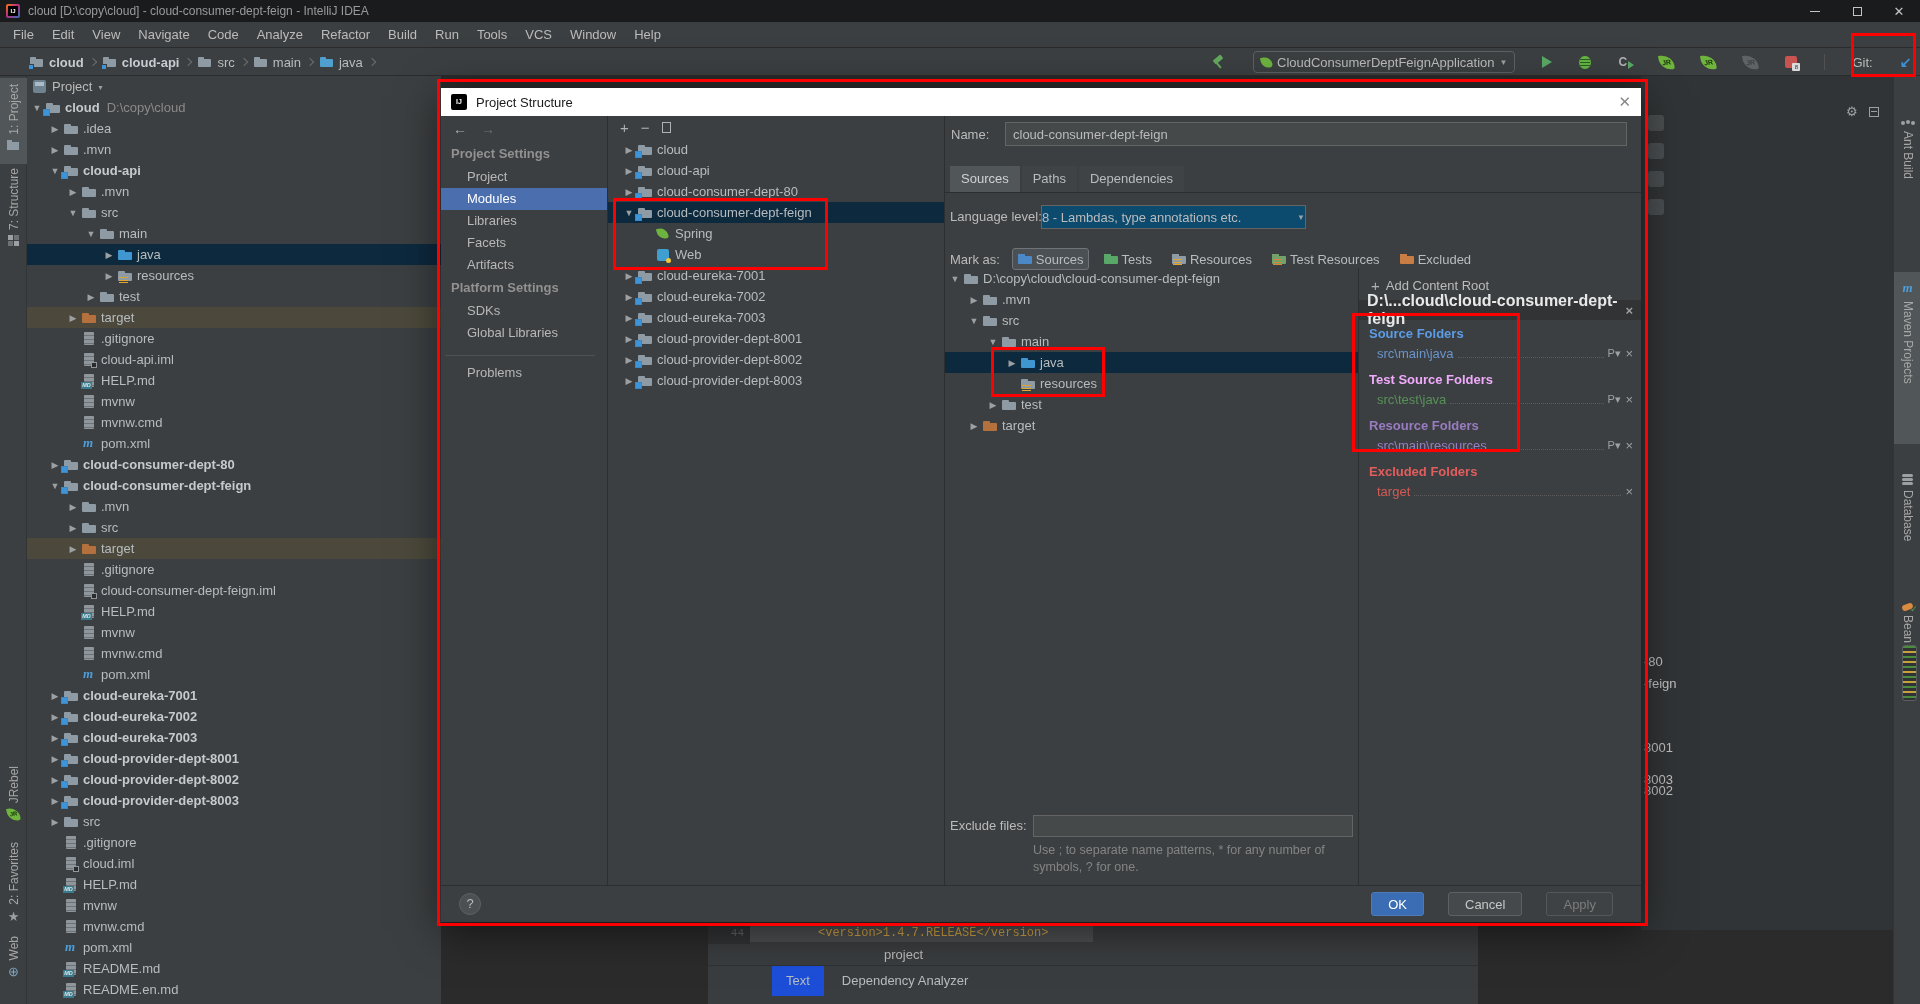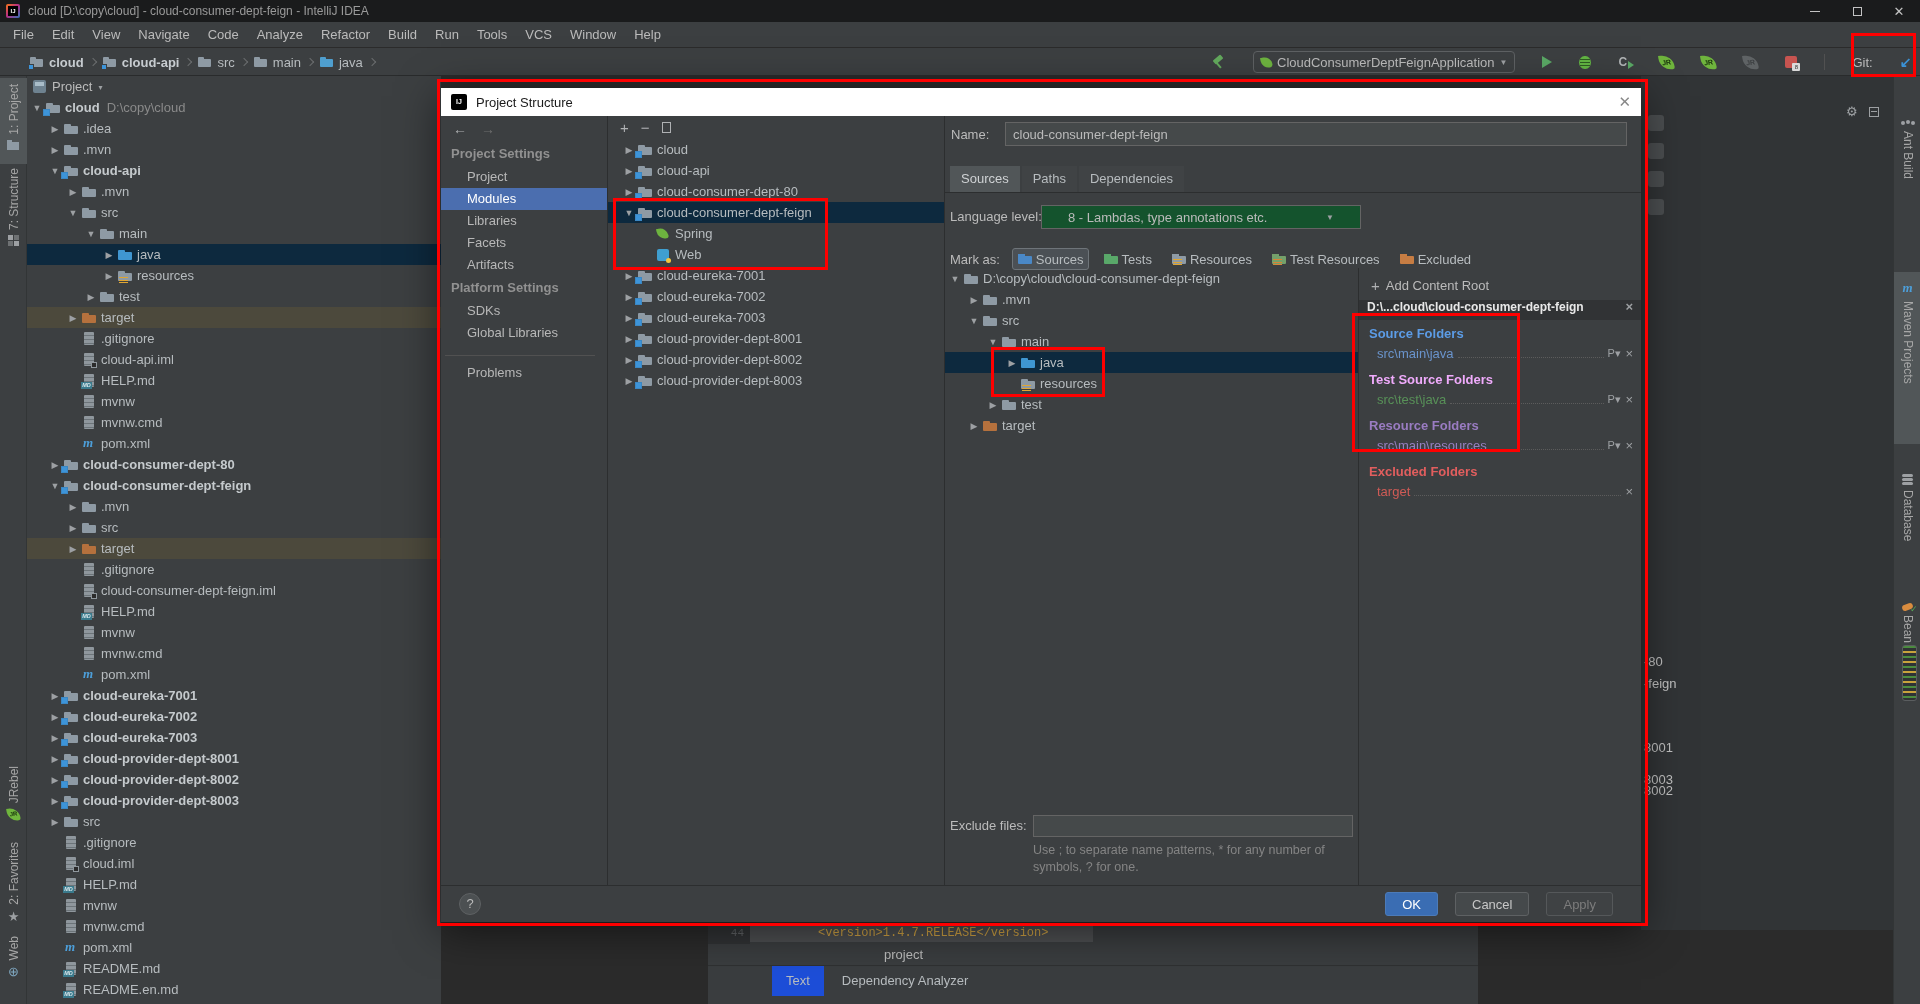--- a/index.html
+++ b/index.html
@@ -171,55 +171,55 @@
   .copy-ic::before{content:'';position:absolute;left:2px;top:-3px;width:9px;height:11px;border:1px solid #afb1b3;border-bottom:none;border-left:none;z-index:-1}
   #mtree .lv0{padding-left:13px}#mtree .lv1{padding-left:31px}
   #dlg-right{position:absolute;left:504px;top:28px;right:0;bottom:37px}
   #name-label{position:absolute;left:6px;top:8px;line-height:22px}
   #name-input{position:absolute;left:60px;top:6px;width:622px;height:24px;background:#45494a;border:1px solid #646464;color:#bbbbbb;font:13px "Liberation Sans",sans-serif;padding:0 7px}
   #dlg-tabs{position:absolute;left:5px;top:50px;display:flex;gap:2px}
   .dtab{padding:0 11px;height:26px;line-height:26px;background:#404345;color:#b7bcbf}
   .dtab.on{background:#515658;color:#cfd2d4}
   #tabs-line{position:absolute;left:0;top:76px;right:0;height:1px;background:#2c2e2f}
   #lang-label{position:absolute;left:5px;top:89px;line-height:24px}
-  #lang-combo{position:absolute;left:96px;top:89px;width:320px;height:24px;background:#14532d;border:1px solid #646464;display:flex;align-items:center;padding:0 26px;color:#bbbbbb}
+  #lang-combo{position:absolute;left:96px;top:89px;width:265px;height:24px;background:#0c4a6e;border:1px solid #646464;display:flex;align-items:center;padding:0 0;color:#bbbbbb}
   #lang-combo .caret{margin-left:auto}
   #mark-row{position:absolute;left:5px;top:132px;display:flex;align-items:center}
   #mark-row .mk-label{margin-right:12px}
   .mkbtn{display:flex;align-items:center;gap:3px;margin-right:9px;padding:2px 4px;border:1px solid transparent;color:#b7bcbf}
   .mkbtn .ic{width:16px;height:16px;position:relative;display:inline-block}
   .mkbtn.on{border-color:#6e7479;border-radius:3px;background:#4b5055}
   #ctree{position:absolute;left:0;top:152px;width:413px}
   #ctree .lv0{padding-left:2px}#ctree .lv1{padding-left:21px}#ctree .lv2{padding-left:40px}#ctree .lv3{padding-left:59px}
   #vdivider{position:absolute;left:413px;top:152px;bottom:0;width:1px;background:#2c2e2f}
   #roots{position:absolute;left:414px;top:152px;right:0}
   #add-root{height:22px;display:flex;align-items:center;gap:6px;padding-left:12px;color:#bbbbbb;margin-top:6px}
   #add-root .plus{font-size:15px;color:#afb1b3}
-  #root-header{height:20px;background:#313335;display:flex;align-items:flex-start;padding:0 8px;color:#e8e8e8;font-weight:bold;font-size:12px;margin-top:4px}
+  #root-header{height:20px;background:#313335;display:flex;align-items:center;padding:0 8px;color:#e8e8e8;font-weight:bold;font-size:16px;margin-top:4px}
   #root-header .xic{margin-left:auto}
   .xic{color:#9da0a3;font-size:13px;line-height:13px}
   .xic::after{content:"×"}
   #sections{margin-top:4px}
   .sec{padding:0 8px 8px 10px}
   .sec-title{height:20px;line-height:20px;font-weight:bold}
   .path-row{display:flex;align-items:center;height:18px;padding-left:8px}
   .leader{flex:1;border-bottom:1px dotted #5c5c5c;margin:8px 4px 0 4px}
   .pic{color:#9da0a3;font-size:11px;margin-right:5px}
   .pic::after{content:"P▾"}
   .sec.src .sec-title{color:#5c9ce6}.sec.src .path{color:#6a94cc}
   .sec.test .sec-title{color:#f0abfc}.sec.test .path{color:#589158}
   .sec.res .sec-title{color:#9a7cc2}.sec.res .path{color:#967fc0}
   .sec.exc .sec-title{color:#e25e5e}.sec.exc .path{color:#cf5b56}
   #exclude{position:absolute;left:0;top:699px;width:413px}
   #exclude .ex-label{position:absolute;left:5px;top:0;line-height:22px}
   #exclude-input{position:absolute;left:88px;top:0;width:320px;height:22px;background:#45494a;border:1px solid #646464;color:#bbb;font:13px "Liberation Sans",sans-serif;padding:0 6px}
   .ex-hint{position:absolute;left:88px;color:#848484;font-size:12.5px}
   #dlg-bottom{position:absolute;left:0;right:0;bottom:0;height:37px;border-top:1px solid #2c2e2f;display:flex;align-items:center}
   #help-btn{width:22px;height:22px;border-radius:50%;background:#4c5052;border:1px solid #5e6163;color:#bbbbbb;text-align:center;line-height:20px;margin-left:18px}
-  .btns{margin-left:auto;display:flex;gap:17px;margin-right:28px}
+  .btns{margin-left:auto;display:flex;gap:24px;margin-right:28px}
   .btn{height:24px;border-radius:3px;display:flex;align-items:center;justify-content:center;padding:0 16px}
   .btn.ok{background:#3a6db3;border:1px solid #4c7bb8;color:#fff}
   .btn.cancel{background:#45494b;border:1px solid #5e6163;color:#c7c7c7}
   .btn.apply{background:#3f4244;border:1px solid #55585a;color:#7c7c7c}
 
   
   .anno{position:absolute;border:3px solid #fe0000;z-index:60;pointer-events:none}
 </style>
 </head>
 <body>

